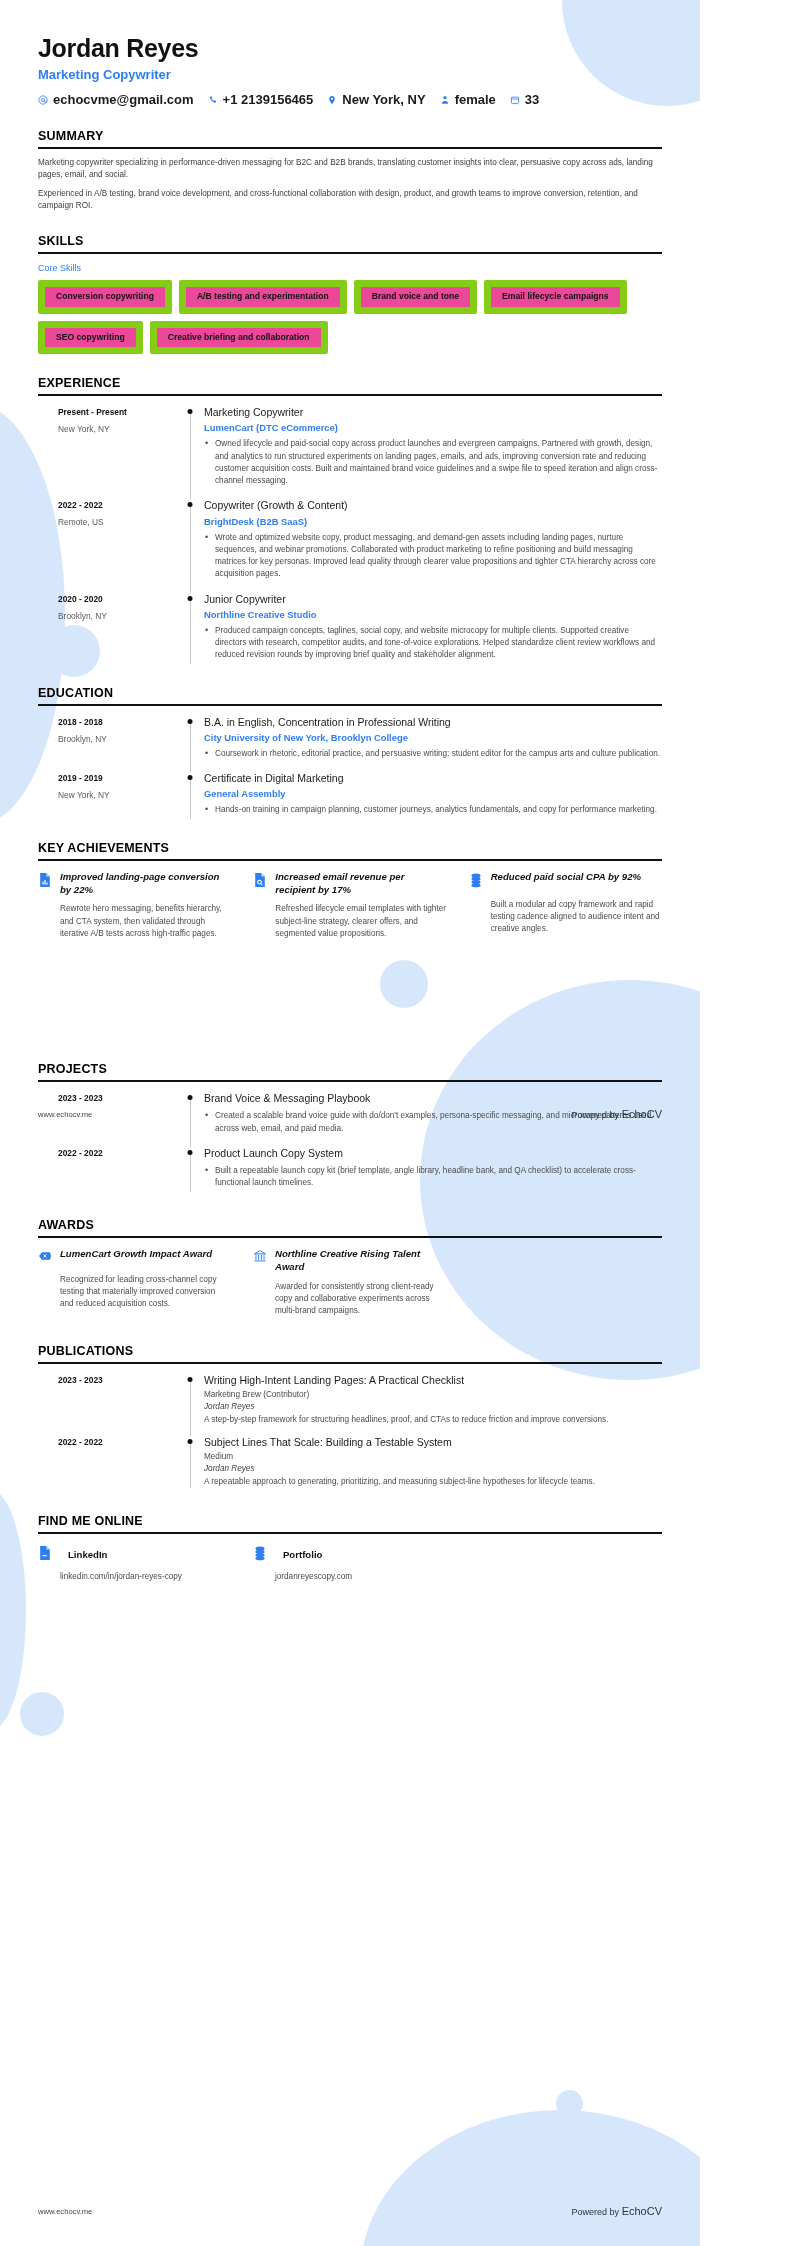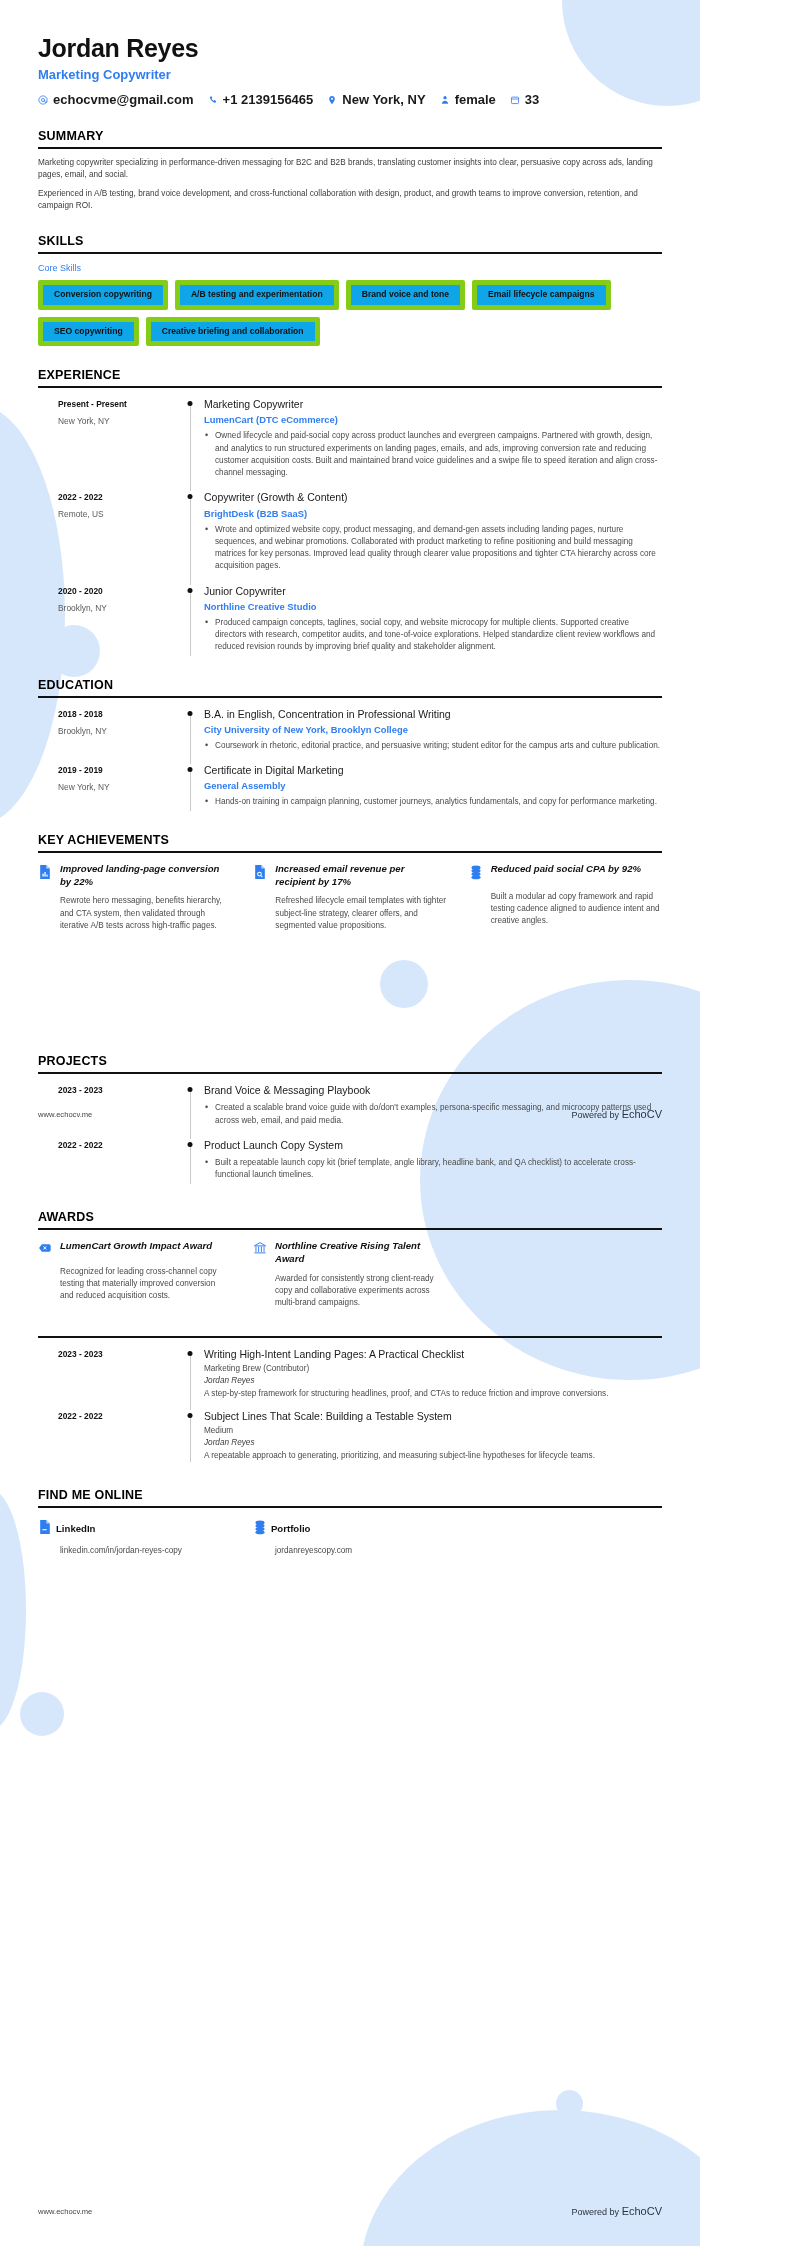--- a/index.html
+++ b/index.html
@@ -45,23 +45,23 @@
   .section-title { font-size: 12.5px; font-weight: 700; letter-spacing: 0.2px; color: #000000; text-transform: uppercase; }
   .rule { height: 2px; background: #111; margin-top: 4px; }
 
   .summary-p { font-size: 8.2px; line-height: 1.5; color: #3c3c3c; margin-top: 8px; }
   .summary-p + .summary-p { margin-top: 6px; }
 
   
   .skill-group-label { font-size: 9px; color: #2f7ef0; margin-top: 9px; }
   .chips { display: flex; flex-wrap: wrap; gap: 7px; margin-top: 7px; }
   .chip {
-    border: 5px solid #84cc16; border-radius: 2px;
+    border: 7px solid #84cc16; border-radius: 2px;
     padding: 5px 11px; font-size: 8.6px; font-weight: 700; color: #111;
-    background: #0ea5e9; line-height: 1.1;
+    background: #ec4899; line-height: 1.1;
   }
 
   
   .entry { display: flex; margin-top: 10px; margin-left: 20px; }
   .entry-left { width: 118px; flex: 0 0 118px; padding-top: 1px; }
   .entry-date { font-size: 8.4px; font-weight: 700; color: #111; }
   .entry-loc { font-size: 8.4px; color: #5a5a5a; margin-top: 7px; }
   .entry-mid { width: 28px; flex: 0 0 28px; position: relative; display: flex; justify-content: center; }
   .entry-mid .dot {
     width: 5px; height: 5px; border-radius: 50%; background: #111;
@@ -91,21 +91,21 @@
   .card-icon { flex: 0 0 14px; width: 14px; padding-top: 1px; }
   .card-title { font-size: 9.6px; font-weight: 700; color: #111; line-height: 1.35; font-style: italic; }
   .card-body { font-size: 8.2px; color: #4a4a4a; line-height: 1.5; margin-top: 7px; padding-left: 22px; }
 
   .cards-2 { display: flex; gap: 22px; margin-top: 10px; }
   .cards-2 .card { flex: 0 0 calc(33.33% - 15px); }
 
   
   .links-row { display: flex; gap: 22px; margin-top: 10px; }
   .link-col { flex: 0 0 calc(33.33% - 15px); }
-  .link-head { display: flex; gap: 4px; align-items: center; }
+  .link-head { display: flex; gap: 16px; align-items: center; }
   .link-label { font-size: 9.6px; font-weight: 700; color: #111; }
   .link-url { font-size: 8.2px; color: #4a4a4a; margin-top: 7px; padding-left: 22px; }
 
   
   .footer { position: absolute; left: 38px; right: 38px; display: flex; justify-content: space-between; align-items: center; z-index: 3; }
   .footer-left { font-size: 7.6px; color: #444; }
   .footer-right { font-size: 9px; color: #2a3340; }
   .footer-right .brand { font-size: 11px; color: #2b3442; }
   .footer-1 { top: 1108px; }
   .footer-2 { top: 2205px; }
@@ -421,20 +421,21 @@
             </span>
             <div class="card-title">Northline Creative Rising Talent Award</div>
           </div>
           <div class="card-body">Awarded for consistently strong client-ready copy and collaborative experiments across multi-brand campaigns.</div>
         </div>
 
       </div>
     </div>
 
     <div class="section" style="margin-top:26px;">
+      <div class="section-title">PUBLICATIONS</div>
       <div class="rule"></div>
 
       <div class="entry">
         <div class="entry-left">
           <div class="entry-date">2023 - 2023</div>
         </div>
         <div class="entry-mid">
             <span class="line"></span>
             <span class="dot"></span>
           </div>

